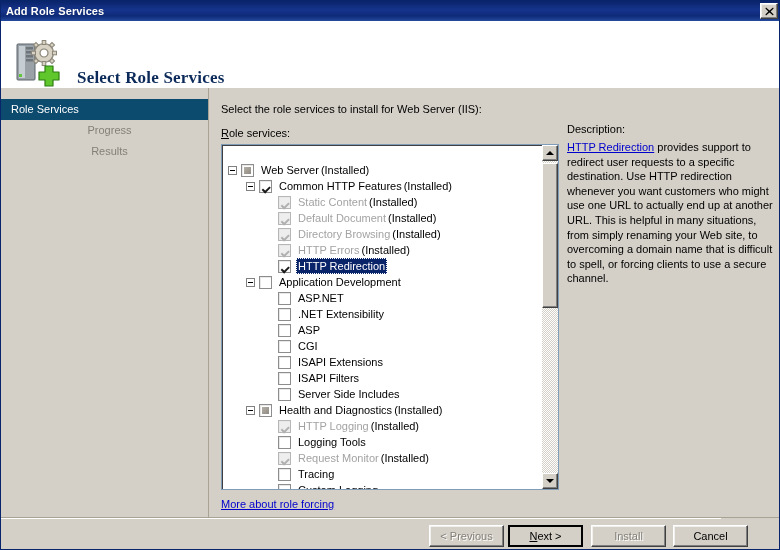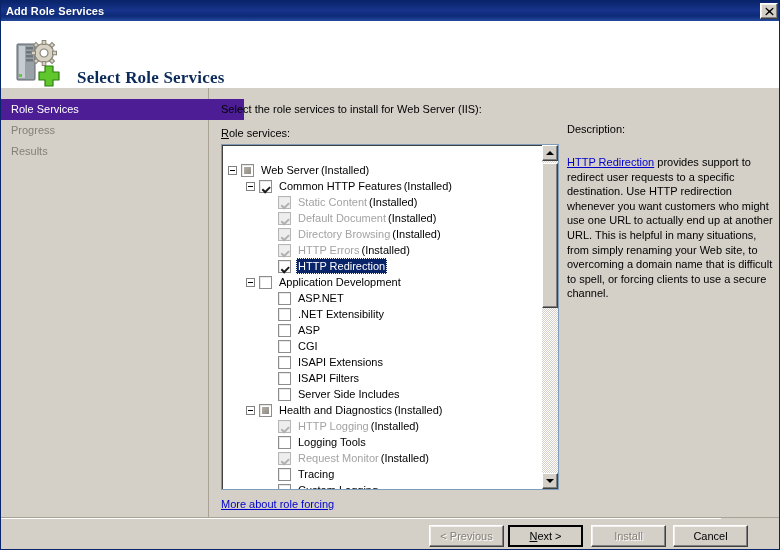--- a/index.html
+++ b/index.html
@@ -111,29 +111,30 @@
   .nav-item {
     height: 21px;
     line-height: 21px;
     padding-left: 10px;
     font-size: 11px;
     color: #000000;
     box-sizing: border-box;
     white-space: nowrap;
   }
   .nav-item.current {
-    background: #4c1d95;
+    background: #0c4a6e;
     color: #ffffff;
-    width: 243px;
+    width: 207px;
   }
   .nav-item.done {
     font-weight: bold;
   }
   .nav-item.disabled {
     color: #848078;
+    text-align: center;
   }
 
   
   #content {
     position: absolute;
     left: 208px; top: 0;
     width: 572px;
     height: 430px;
   }
   #intro-text {
@@ -320,21 +321,21 @@
   }
 
   
   #desc-label {
     position: absolute;
     left: 358px; top: 35px;
     font-size: 11px;
   }
   #desc-body {
     position: absolute;
-    left: 358px; top: 67px;
+    left: 358px; top: 52px;
     width: 206px;
     font-size: 11px;
     line-height: 14.6px;
     color: #000000;
   }
   #desc-body a {
     color: #0000cc;
     text-decoration: underline;
   }
 

